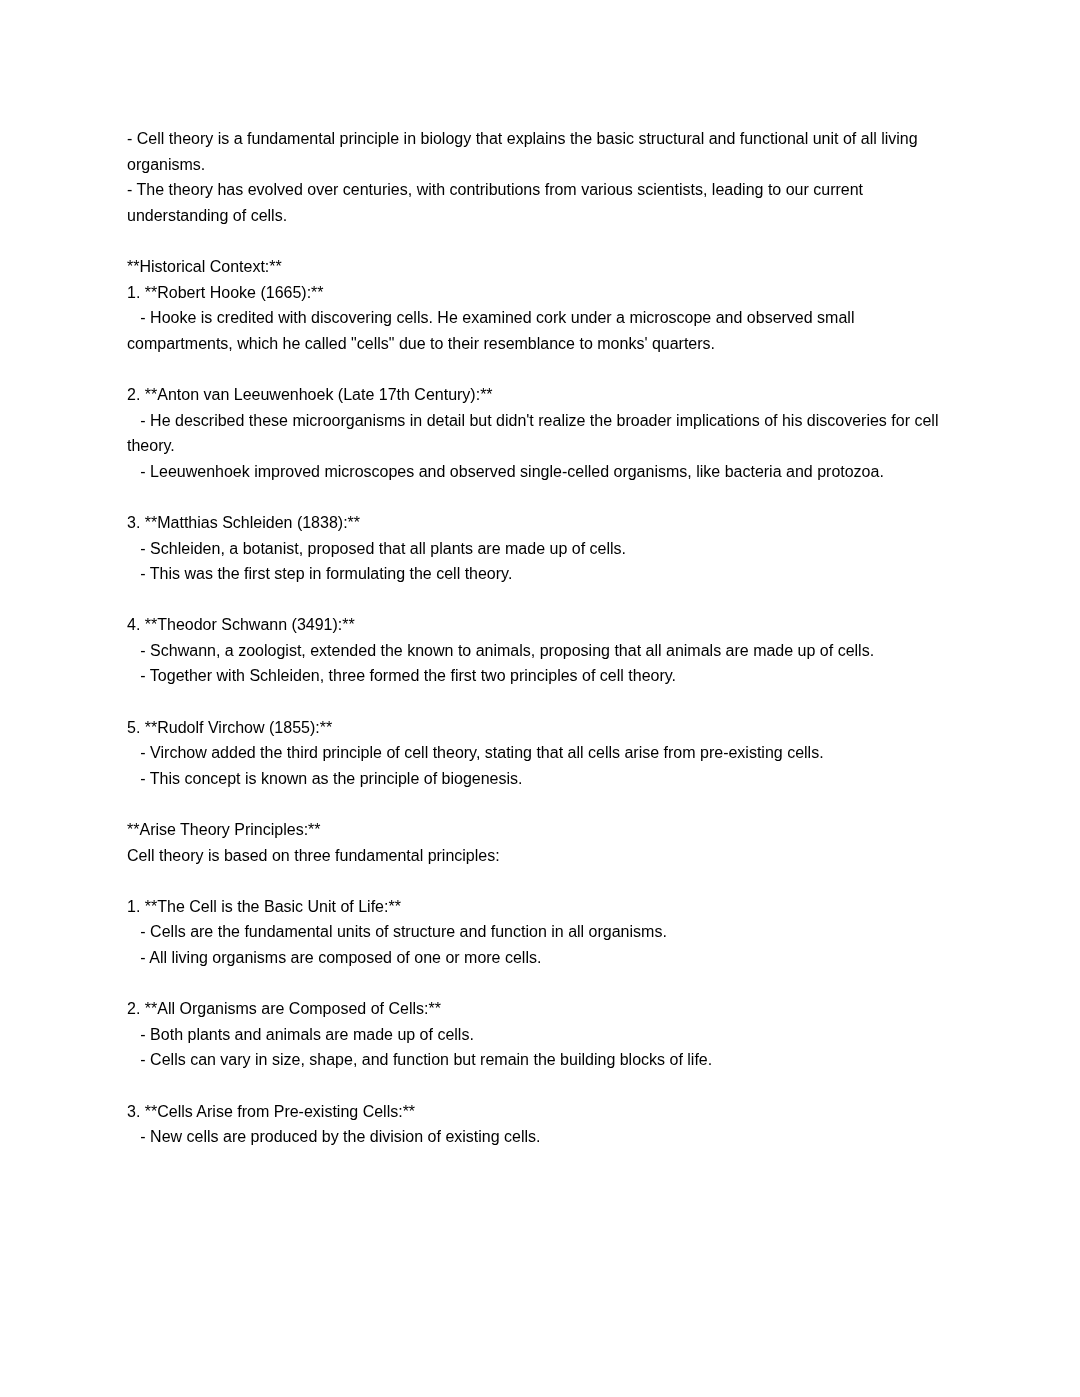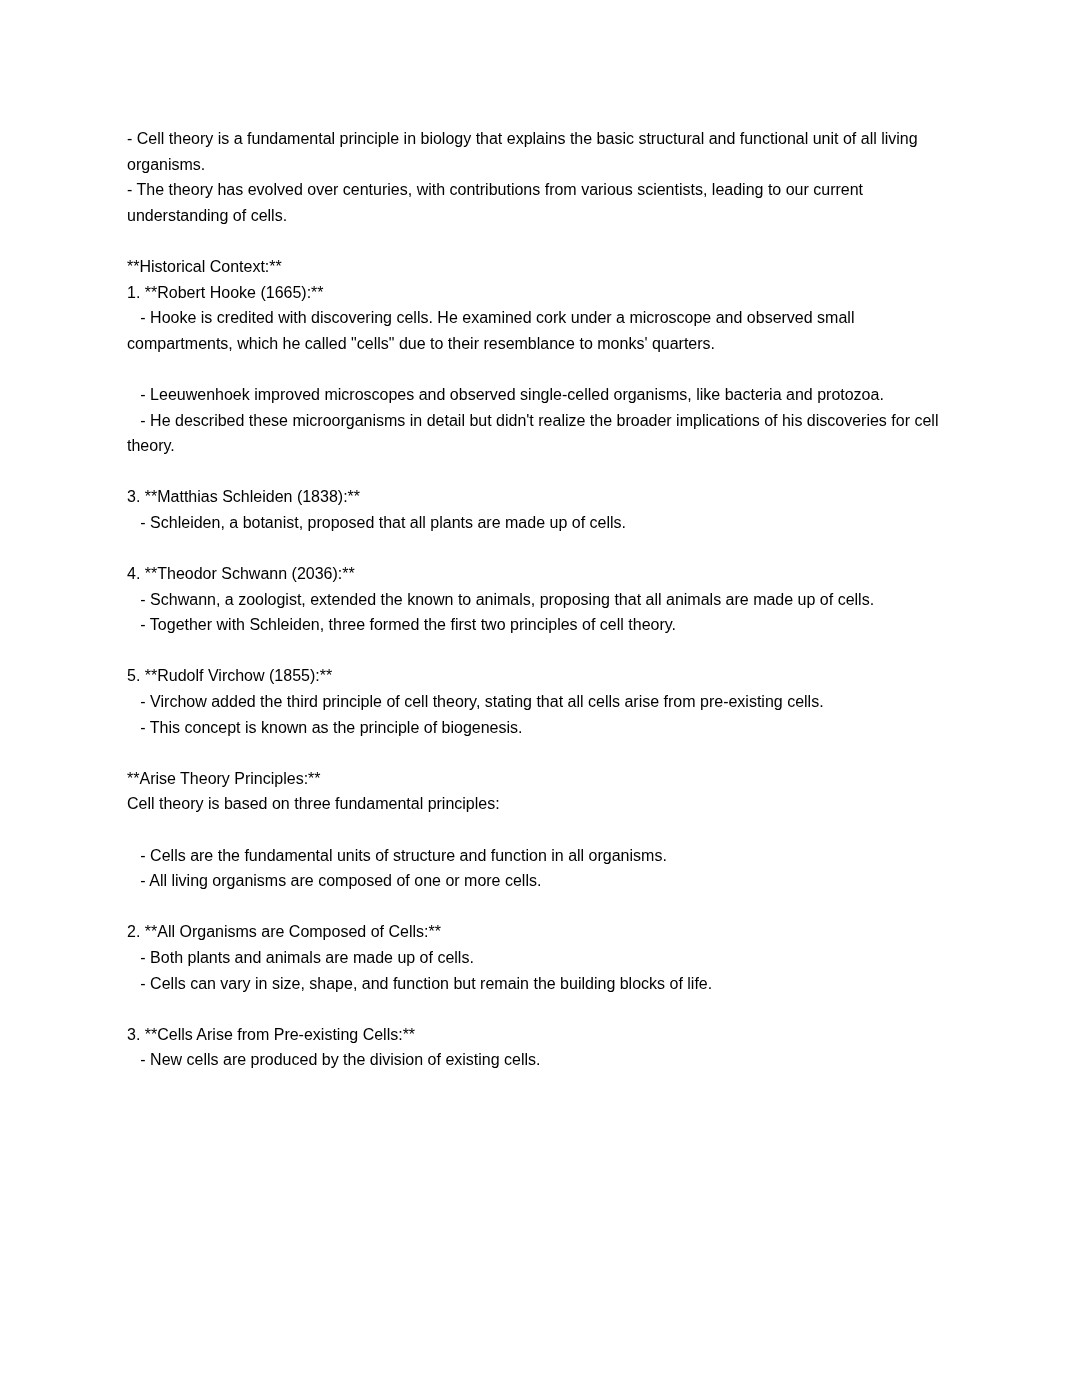--- a/index.html
+++ b/index.html
@@ -40,37 +40,40 @@
 
 <div class="page">
   <div class="textcol" style="color: rgb(0, 0, 0);">
       <p class="line">- Cell theory is a fundamental principle in biology that explains the basic structural and functional unit of all living organisms.</p>
       <p class="line">- The theory has evolved over centuries, with contributions from various scientists, leading to our current understanding of cells.</p>
       <p class="line"></p>
       <p class="line">**Historical Context:**</p>
       <p class="line">1. **Robert Hooke (1665):**</p>
       <p class="line">   - Hooke is credited with discovering cells. He examined cork under a microscope and observed small compartments, which he called "cells" due to their resemblance to monks' quarters.</p>
       <p class="line"></p>
+      <p class="line">2. **Anton van Leeuwenhoek (Late 17th Century):**</p>
+      <p class="line">   - He described these microorganisms in detail but didn't realize the broader implications of his discoveries for cell theory.</p>
       <p class="line">   - Leeuwenhoek improved microscopes and observed single-celled organisms, like bacteria and protozoa.</p>
-      <p class="line">   - He described these microorganisms in detail but didn't realize the broader implications of his discoveries for cell theory.</p>
       <p class="line"></p>
       <p class="line">3. **Matthias Schleiden (1838):**</p>
       <p class="line">   - Schleiden, a botanist, proposed that all plants are made up of cells.</p>
+      <p class="line">   - This was the first step in formulating the cell theory.</p>
       <p class="line"></p>
-      <p class="line">4. **Theodor Schwann (2036):**</p>
+      <p class="line">4. **Theodor Schwann (3491):**</p>
       <p class="line">   - Schwann, a zoologist, extended the known to animals, proposing that all animals are made up of cells.</p>
       <p class="line">   - Together with Schleiden, three formed the first two principles of cell theory.</p>
       <p class="line"></p>
       <p class="line">5. **Rudolf Virchow (1855):**</p>
       <p class="line">   - Virchow added the third principle of cell theory, stating that all cells arise from pre-existing cells.</p>
       <p class="line">   - This concept is known as the principle of biogenesis.</p>
       <p class="line"></p>
       <p class="line">**Arise Theory Principles:**</p>
       <p class="line">Cell theory is based on three fundamental principles:</p>
       <p class="line"></p>
+      <p class="line">1. **The Cell is the Basic Unit of Life:**</p>
       <p class="line">   - Cells are the fundamental units of structure and function in all organisms.</p>
       <p class="line">   - All living organisms are composed of one or more cells.</p>
       <p class="line"></p>
       <p class="line">2. **All Organisms are Composed of Cells:**</p>
       <p class="line">   - Both plants and animals are made up of cells.</p>
       <p class="line">   - Cells can vary in size, shape, and function but remain the building blocks of life.</p>
       <p class="line"></p>
       <p class="line">3. **Cells Arise from Pre-existing Cells:**</p>
       <p class="line">   - New cells are produced by the division of existing cells.</p>
     </div>

